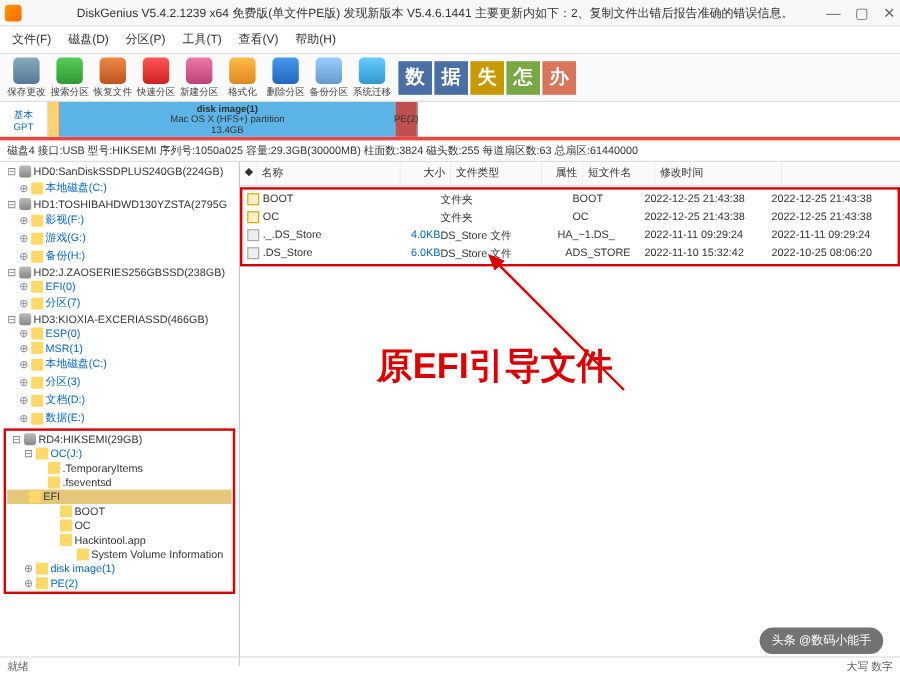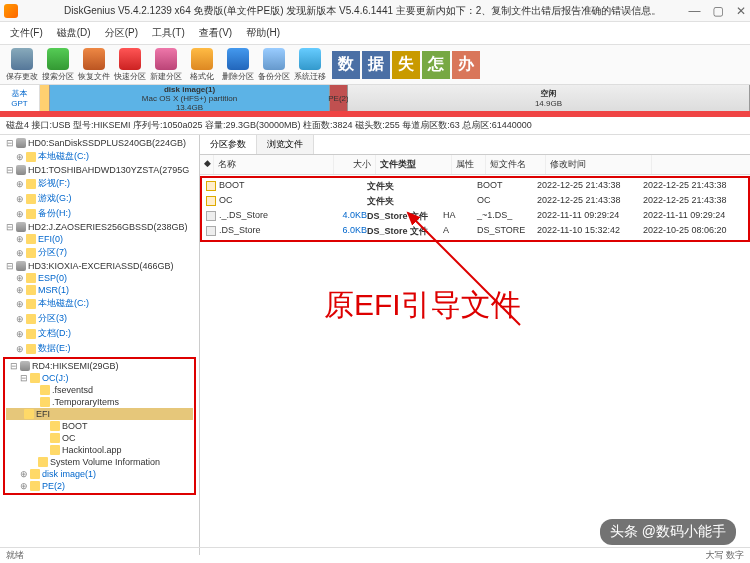--- a/index.html
+++ b/index.html
@@ -15,21 +15,21 @@
 .tbtn { display: flex; flex-direction: column; align-items: center; width: 36px; cursor: pointer; }
 .tbtn .ic { width: 22px; height: 22px; border-radius: 4px; margin-bottom: 1px; }
 .tbtn .lb { font-size: 8px; color: #444; }
 .banner { display: flex; align-items: center; margin-left: 4px; }
 .banner .big { display: flex; gap: 2px; }
 .banner .big div { width: 28px; height: 28px; display: flex; align-items: center; justify-content: center; color: #fff; font-size: 16px; font-weight: bold; }
 .banner .promo { margin-left: 8px; font-size: 9px; }
 .banner .promo .p1 { color: #c238a8; font-style: italic; font-weight: bold; }
 .banner .promo .p2 { color: #f60; font-weight: bold; }
 .banner .promo .p3 { color: #888; font-size: 8px; }
-.partbar { display: flex; height: 32px; border-bottom: 6px solid #ef4444; }
+.partbar { display: flex; height: 32px; border-bottom: 3px solid #ef4444; }
 .partbar .side { width: 40px; display: flex; flex-direction: column; align-items: center; justify-content: center; font-size: 8px; color: #0066cc; border-right: 1px solid #ddd; }
 .partbar .p { display: flex; flex-direction: column; align-items: center; justify-content: center; border-right: 1px solid #999; font-size: 8px; color: #333; }
 .p1c { background: #ffd070; width: 10px; }
 .p2c { background: #5cb3e6; flex: 0 0 280px; }
 .p3c { background: #c05050; width: 18px; color: #fff; font-size: 7px; }
 .p4c { background: linear-gradient(#eee,#ddd); flex: 1; }
 .status1 { font-size: 9px; color: #333; padding: 2px 6px; border-bottom: 1px solid #ddd; white-space: nowrap; overflow: hidden; }
 .main { display: flex; height: 420px; }
 .tree { width: 200px; border-right: 1px solid #ccc; overflow: auto; padding: 2px; font-size: 9px; }
 .tnode { padding: 1px 0 1px 4px; white-space: nowrap; cursor: pointer; display: flex; align-items: center; }
@@ -44,28 +44,28 @@
 .pbox { border: 2px solid #d00; margin: 1px; padding: 1px; }
 .sel { background: #e6c77a; }
 .content { flex: 1; display: flex; flex-direction: column; position: relative; }
 .tabs { display: flex; border-bottom: 1px solid #ccc; font-size: 9px; }
 .tabs span { padding: 3px 10px; border-right: 1px solid #ddd; cursor: pointer; }
 .tabs .act { background: #f4f4f4; }
 .path { padding: 2px 6px; font-size: 9px; color: #06c; border-bottom: 1px solid #eee; display: flex; align-items: center; }
 .path .up { width: 14px; height: 14px; background: #6a6; border-radius: 2px; margin-right: 4px; }
 .hdr { display: flex; border-bottom: 1px solid #ddd; background: #fafafa; font-size: 9px; color: #333; }
 .hdr span { padding: 3px 4px; border-right: 1px solid #eee; }
-.c-name { width: 120px; } .c-size { width: 42px; text-align: right; } .c-type { width: 76px; font-weight: bold; } .c-attr { width: 34px; } .c-short { width: 60px; } .c-mod { width: 106px; } .c-create { flex: 1; }
+.c-name { width: 120px; } .c-size { width: 42px; text-align: right; } .c-type { width: 76px; } .c-attr { width: 34px; text-align: right; } .c-short { width: 60px; } .c-mod { width: 106px; } .c-create { flex: 1; }
 .row { display: flex; font-size: 9px; color: #333; padding: 1px 0; }
 .row .fic { width: 10px; height: 10px; background: #fec; border: 1px solid #da0; margin: 1px 3px 0 4px; }
 .row .fic.file { background: #eee; border-color: #aaa; }
 .filesbox { border: 2px solid #d00; padding: 1px 0; margin: 1px 0; }
-.annot { position: absolute; top: 150px; left: 124px; color: #d00; font-size: 30px; font-weight: normal; }
+.annot { position: absolute; top: 150px; left: 114px; color: #d00; font-size: 30px; font-weight: bold; }
 .arrow { position: absolute; top: 70px; left: 190px; pointer-events: none; }
-.watermark { position: absolute; bottom: 18px; right: 14px; background: rgba(0,0,0,.55); color: #fff; font-size: 14px; padding: 4px 10px; border-radius: 12px; }
+.watermark { position: absolute; bottom: 18px; right: 14px; background: rgba(0,0,0,.55); color: #fff; font-size: 10px; padding: 4px 10px; border-radius: 12px; }
 .statusbar { position: absolute; bottom: 0; left: 0; right: 0; height: 16px; border-top: 1px solid #ddd; display: flex; justify-content: space-between; padding: 1px 6px; font-size: 9px; color: #666; }
 </style>
 </head>
 <body>
 
 <div class="titlebar">
   <div class="icon"></div>
   <div class="title">DiskGenius V5.4.2.1239 x64 免费版(单文件PE版) 发现新版本 V5.4.6.1441  主要更新内如下：2、复制文件出错后报告准确的错误信息。</div>
   <div class="winctrl">
     <span>—</span>
@@ -138,24 +138,20 @@
   </div>
   <div class="p p1c"></div>
   <div class="p p2c">
     <b>disk image(1)</b>
     <span>Mac OS X (HFS+) partition</span>
     <span>13.4GB</span>
   </div>
   <div class="p p3c">
     <span>PE(2)</span>
   </div>
-  <div class="p p4c">
-    <b>空闲</b>
-    <span>14.9GB</span>
-  </div>
 </div>
 
 <div class="status1">磁盘4 接口:USB 型号:HIKSEMI 序列号:1050a025 容量:29.3GB(30000MB) 柱面数:3824 磁头数:255 每道扇区数:63 总扇区:61440000</div>
 
 <div class="main">
   <div class="tree" id="tree">
       <div class="tnode disk" style="padding-left:4px">
         <span class="exp">⊟</span>
         <span class="ico hdd"></span>
         <span class="txt">HD0:SanDiskSSDPLUS240GB(224GB)</span>
@@ -242,69 +238,65 @@
           <span class="txt">RD4:HIKSEMI(29GB)</span>
         </div>
         <div class="tnode part" style="padding-left:14px">
           <span class="exp">⊟</span>
           <span class="ico fld"></span>
           <span class="txt">OC(J:)</span>
         </div>
         <div class="tnode folder" style="padding-left:24px">
           <span class="exp"></span>
           <span class="ico fld"></span>
+          <span class="txt">.TemporaryItems</span>
+        </div>
+        <div class="tnode folder" style="padding-left:24px">
+          <span class="exp"></span>
+          <span class="ico fld"></span>
           <span class="txt">.fseventsd</span>
         </div>
-        <div class="tnode folder" style="padding-left:24px">
-          <span class="exp"></span>
-          <span class="ico fld"></span>
-          <span class="txt">.TemporaryItems</span>
-        </div>
         <div class="tnode folder sel" style="padding-left:8px">
           <span class="exp"></span>
           <span class="ico fld"></span>
           <span class="txt">EFI</span>
         </div>
         <div class="tnode folder" style="padding-left:34px">
           <span class="exp"></span>
           <span class="ico fld"></span>
           <span class="txt">BOOT</span>
         </div>
         <div class="tnode folder" style="padding-left:34px">
           <span class="exp"></span>
           <span class="ico fld"></span>
           <span class="txt">OC</span>
         </div>
         <div class="tnode folder" style="padding-left:34px">
           <span class="exp"></span>
           <span class="ico fld"></span>
           <span class="txt">Hackintool.app</span>
         </div>
-        <div class="tnode folder" style="padding-left:22px">
+        <div class="tnode folder" style="padding-left:48px">
           <span class="exp"></span>
           <span class="ico fld"></span>
           <span class="txt">System Volume Information</span>
         </div>
         <div class="tnode part" style="padding-left:14px">
           <span class="exp">⊕</span>
           <span class="ico fld"></span>
           <span class="txt">disk image(1)</span>
         </div>
         <div class="tnode part" style="padding-left:14px">
           <span class="exp">⊕</span>
           <span class="ico fld"></span>
           <span class="txt">PE(2)</span>
         </div>
       </div>
     </div>
   <div class="content">
-    <div class="tabs">
-      <span>分区参数</span>
-      <span class="act">浏览文件</span>
-    </div>
     <div class="hdr">
       <span style="width:14px">◆</span>
       <span class="c-name">名称</span>
       <span class="c-size">大小</span>
       <span class="c-type">文件类型</span>
       <span class="c-attr">属性</span>
       <span class="c-short">短文件名</span>
       <span class="c-mod">修改时间</span>
     </div>
     <div class="filesbox" id="files">

